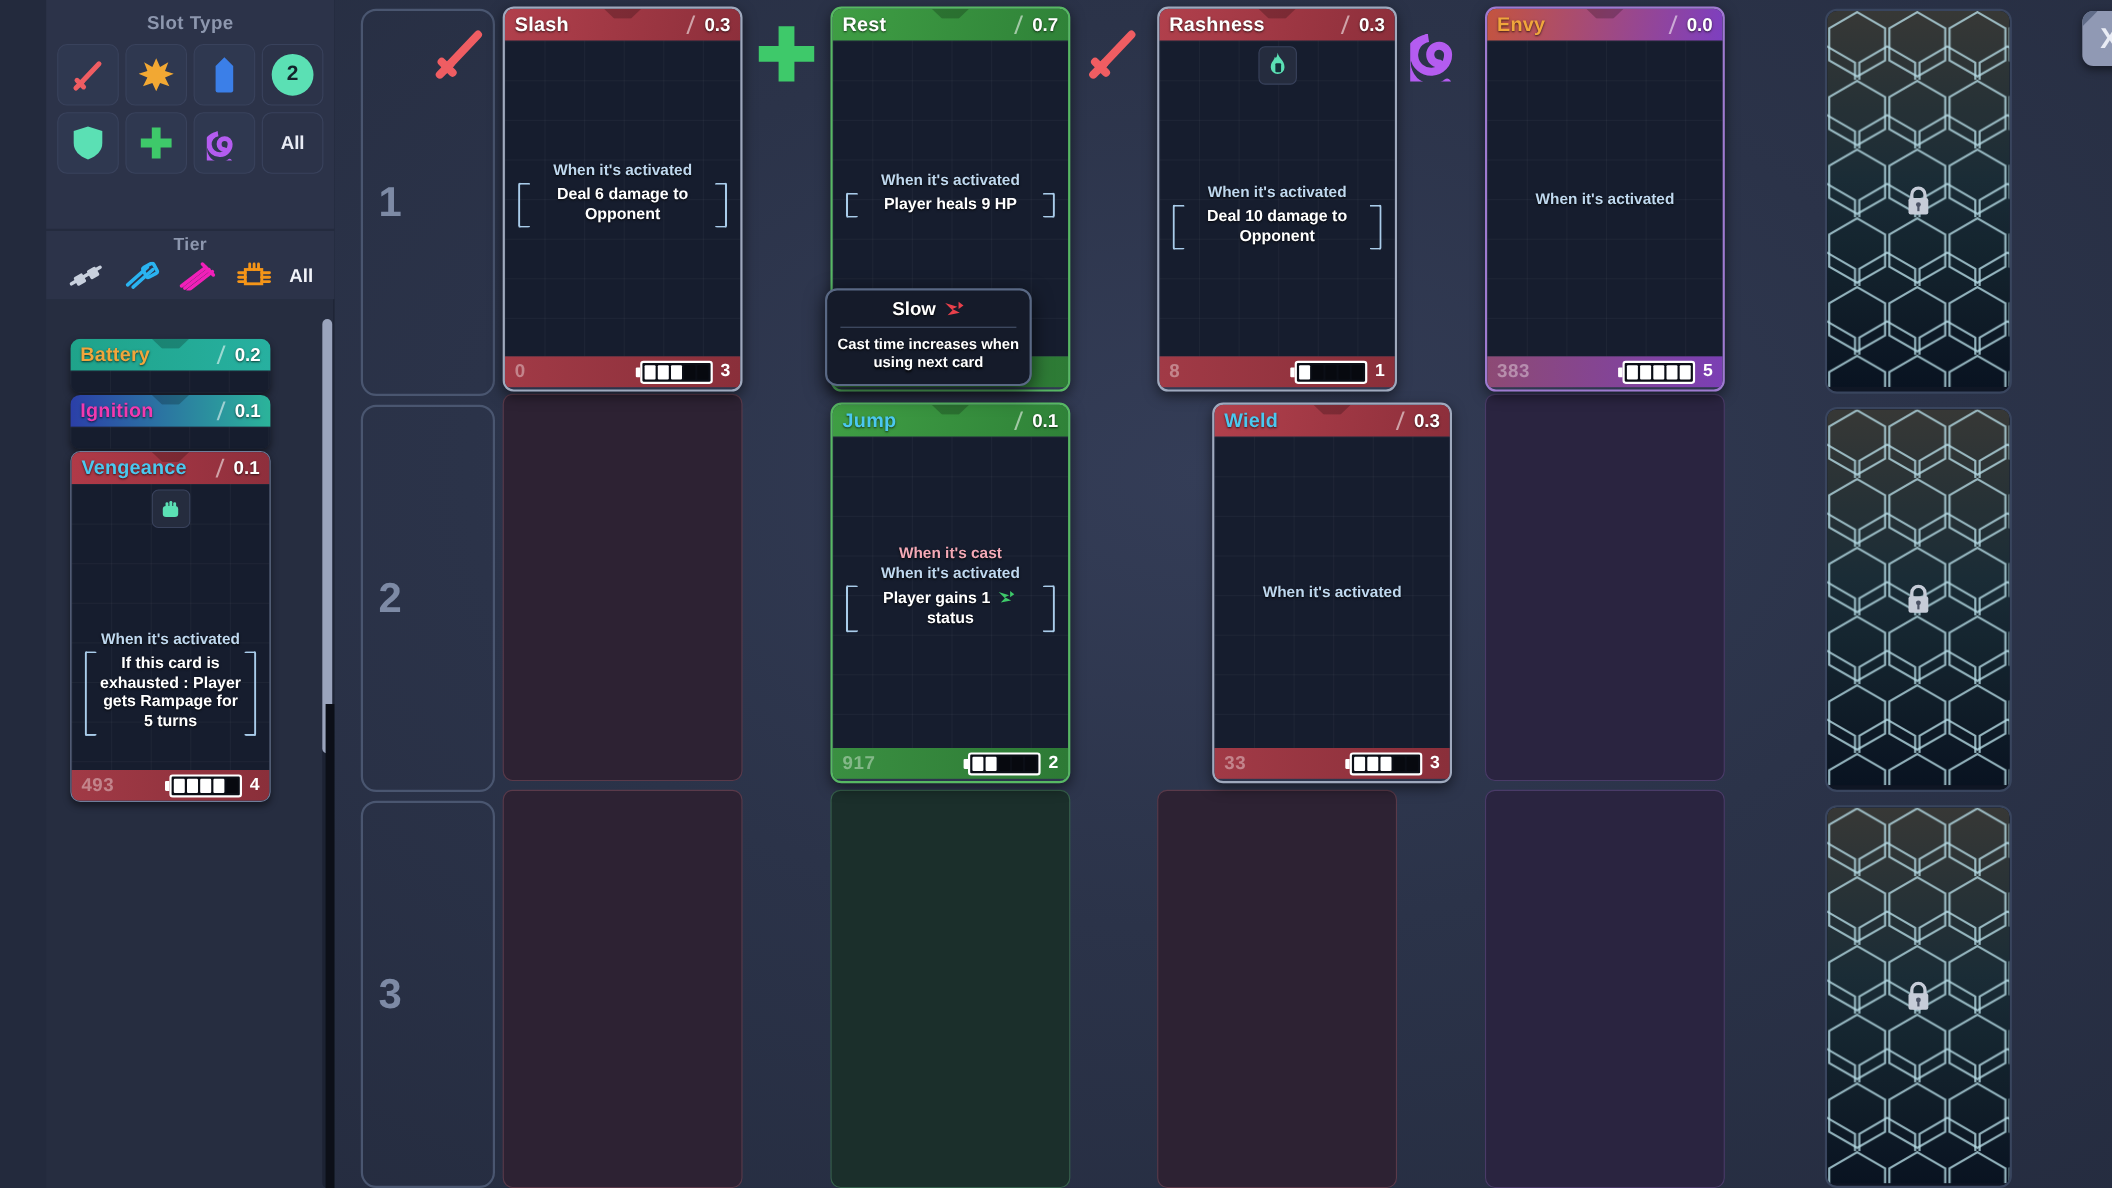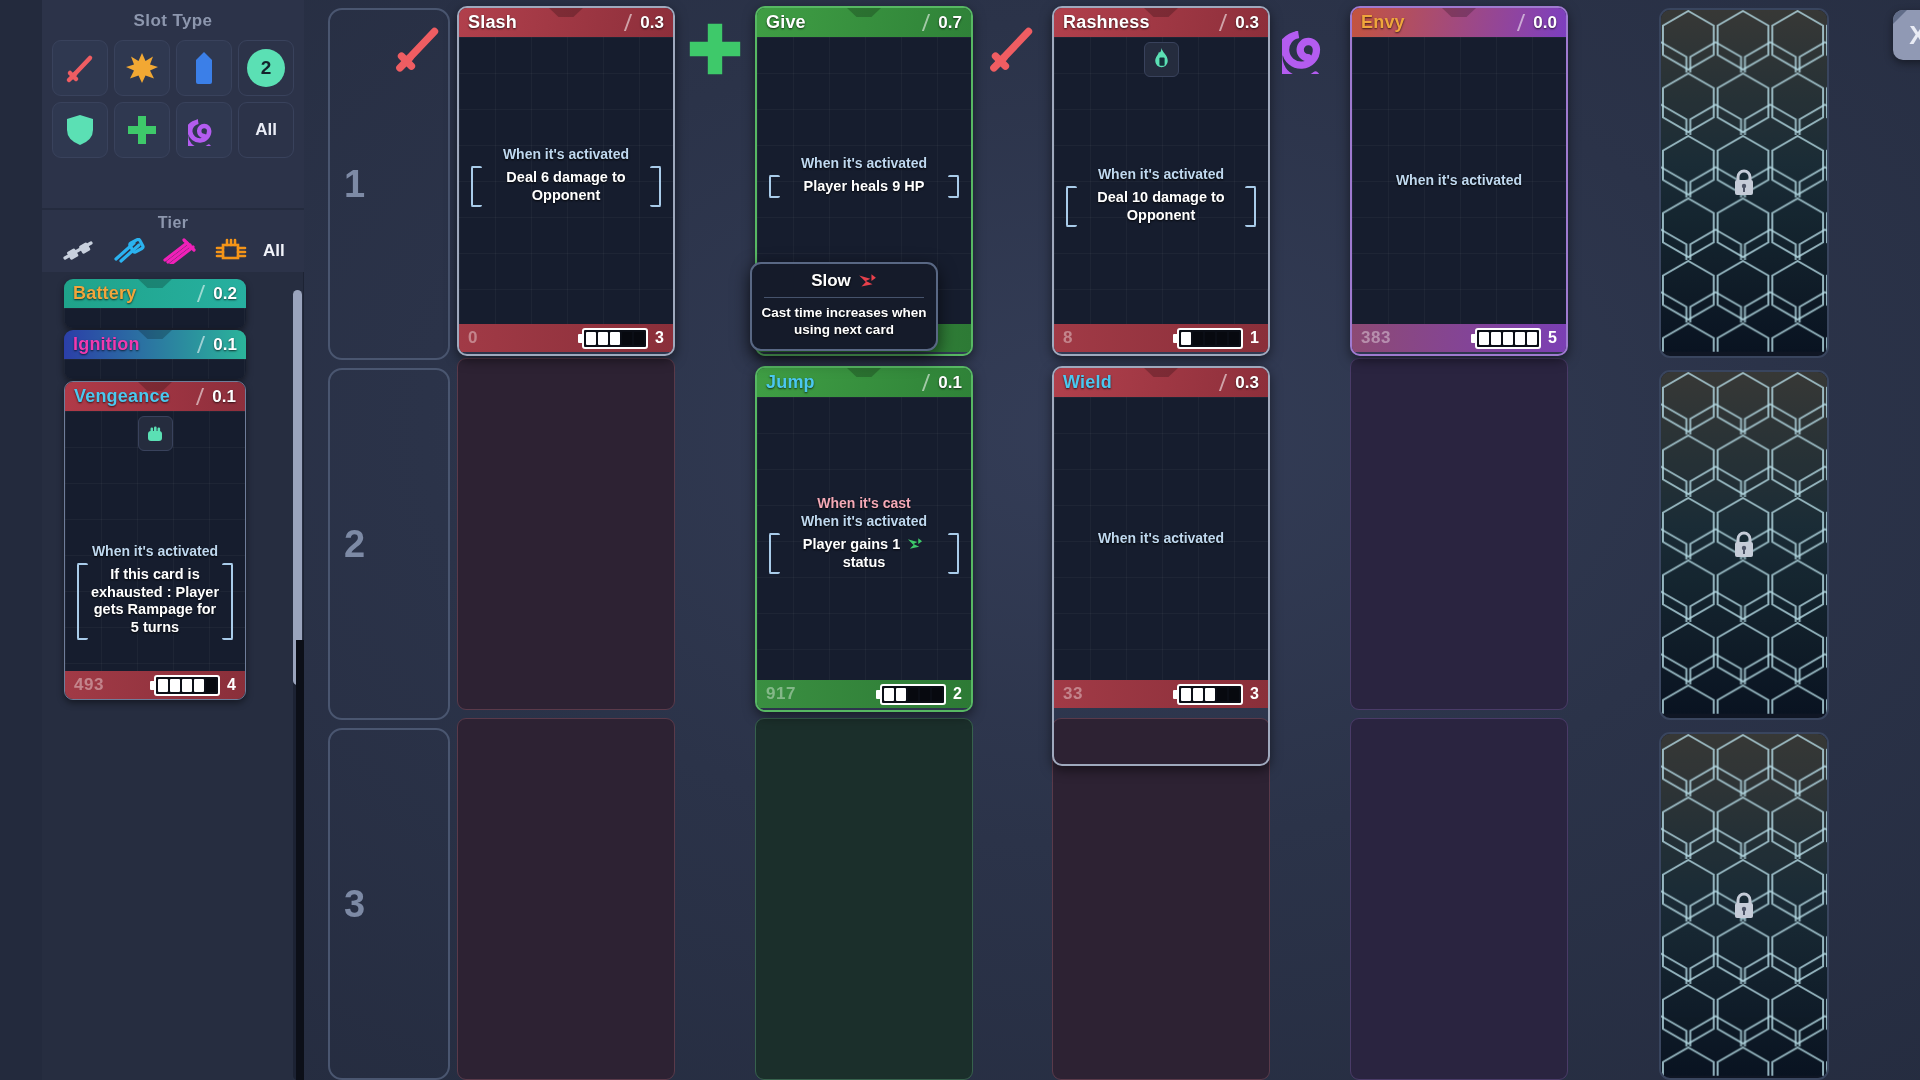--- a/index.html
+++ b/index.html
@@ -50,21 +50,21 @@
   }
   #tier-panel .panel-title { padding-top: 4px; font-size: 16px;}
   .tier-row {
     display: flex; align-items: center; justify-content: space-around;
     padding: 0 12px; margin-top: 2px; height: 34px;
   }
   .tier-row .lbl { color: #f2f4fa; font-size: 17px; font-weight: bold; }
 
   
   #card-list {
-    position: absolute; left: 22px; top: 279px; width: 182px;
+    position: absolute; left: 22px; top: 308px; width: 182px;
   }
   .mini-card {
     position: relative; width: 182px;
     border-radius: 9px; overflow: hidden;
     box-shadow: 0 3px 7px rgba(0,0,0,.45);
   }
   .mini-card + .mini-card { margin-top: 2px; }
   #scrollbar-track {
     position: absolute; left: 251px; top: 290px; width: 9px; height: 790px;
     background: #1c2233; border-radius: 5px;
@@ -468,21 +468,21 @@
           </span>
         </span>
         <span class="foot-num">3</span>
       </span>
     </div>
   </div>
 
   <div class="card" style="left:713px; top:6px; width:218px; height:350px; border:2px solid #57b863;">
     <div class="card-head" style="background:linear-gradient(100deg,#3f9e44,#2f8238)">
       <div class="notch"></div>
-      <span class="card-title" style="color:#ffffff">Give</span>
+      <span class="card-title" style="color:#ffffff">Rest</span>
       <span class="card-cost">0.7</span>
     </div>
     <div class="card-body" style="height:287px">
       <div class="effects">
         <div class="eff-head">When it's activated</div>
         <div class="eff-box">
           <div class="eff-line">Player heals 9 HP</div>
         </div>
       </div>
     </div>
@@ -589,21 +589,21 @@
               <span class="seg"></span>
             <span class="seg"></span>
               <span class="seg"></span>
           </span>
         </span>
         <span class="foot-num">2</span>
       </span>
     </div>
   </div>
 
-  <div class="card" style="left:1010px; top:366px; width:218px; height:400px; border:2px solid #9fa9bd;">
+  <div class="card" style="left:1060px; top:366px; width:218px; height:346px; border:2px solid #9fa9bd;">
     <div class="card-head" style="background:linear-gradient(100deg,#b1404c,#8d2f3b)">
       <div class="notch"></div>
       <span class="card-title" style="color:#4bc8ef">Wield</span>
       <span class="card-cost">0.3</span>
     </div>
     <div class="card-body" style="height:283px">
       <div class="effects">
         <div class="eff-head">When it's activated</div>
       </div>
     </div>

